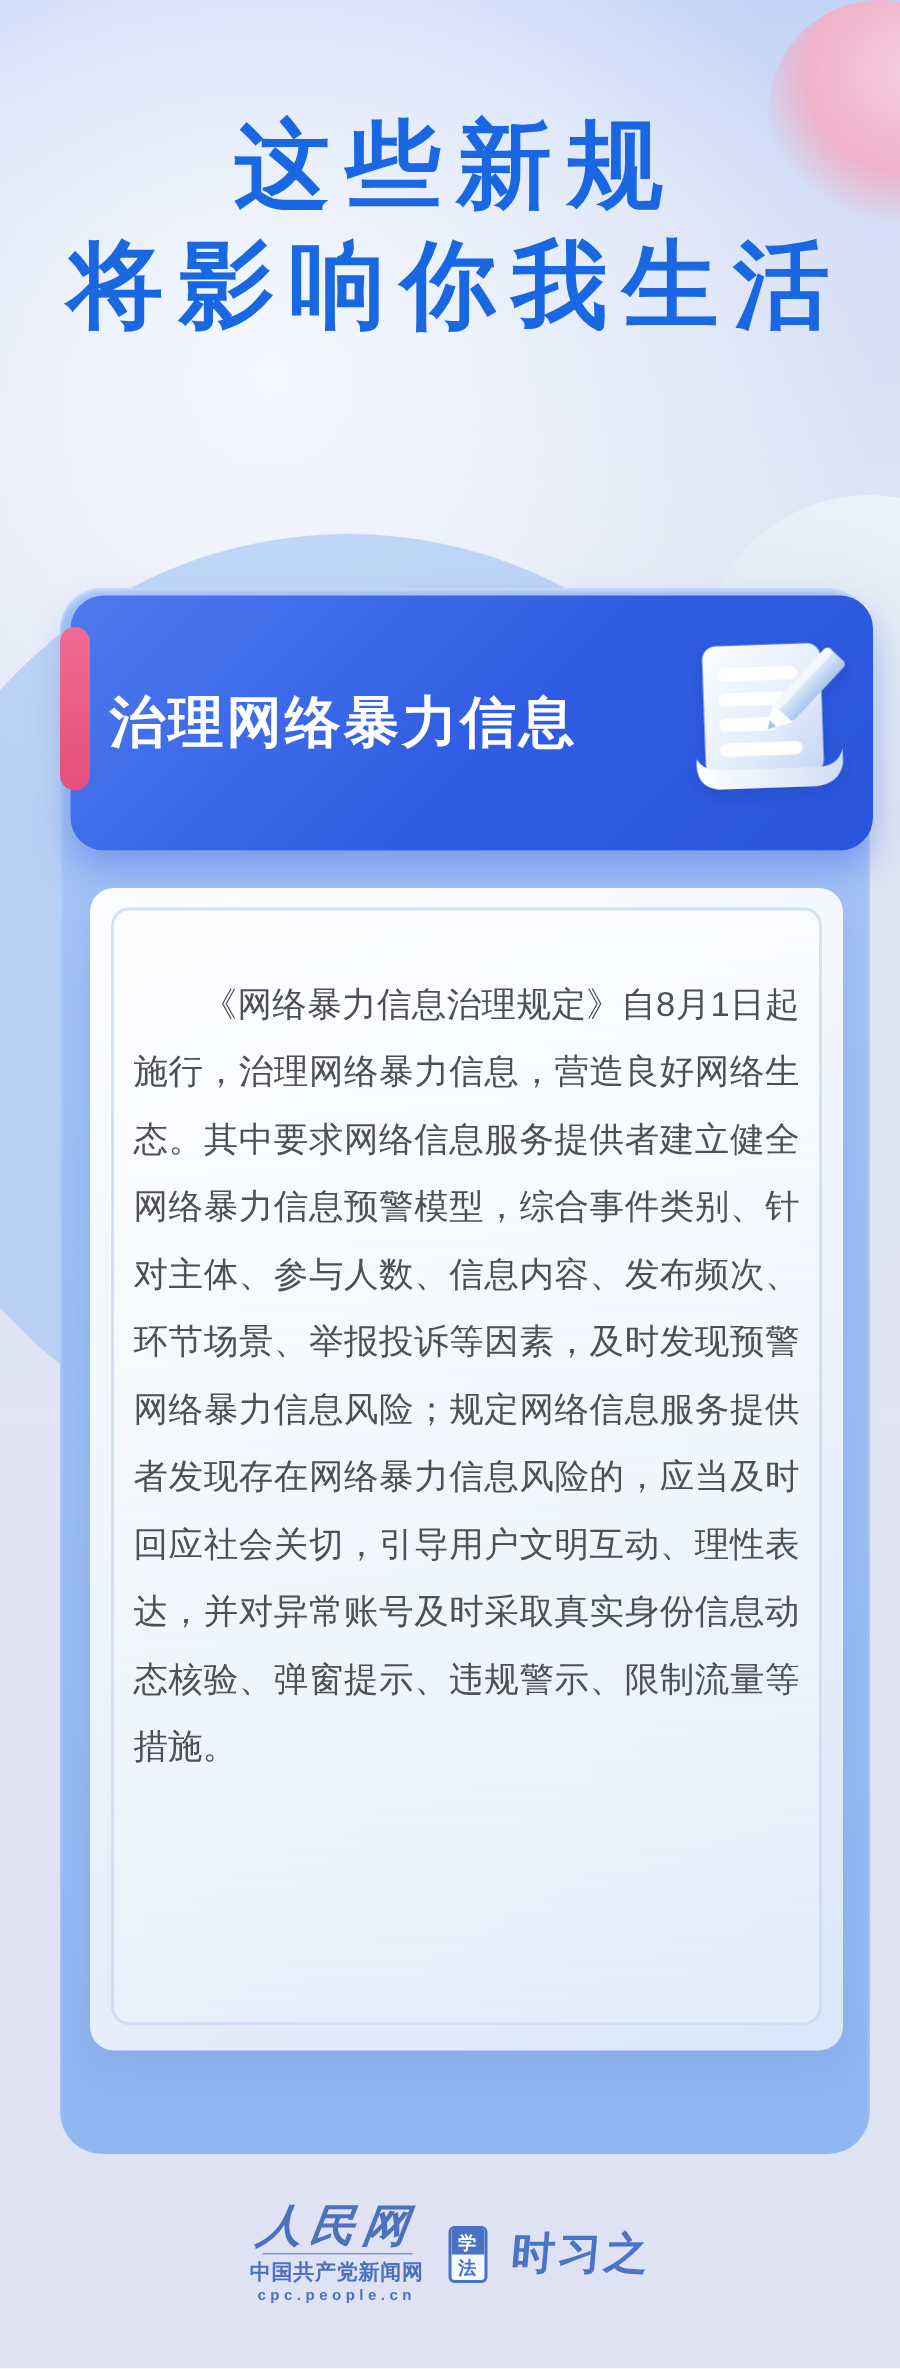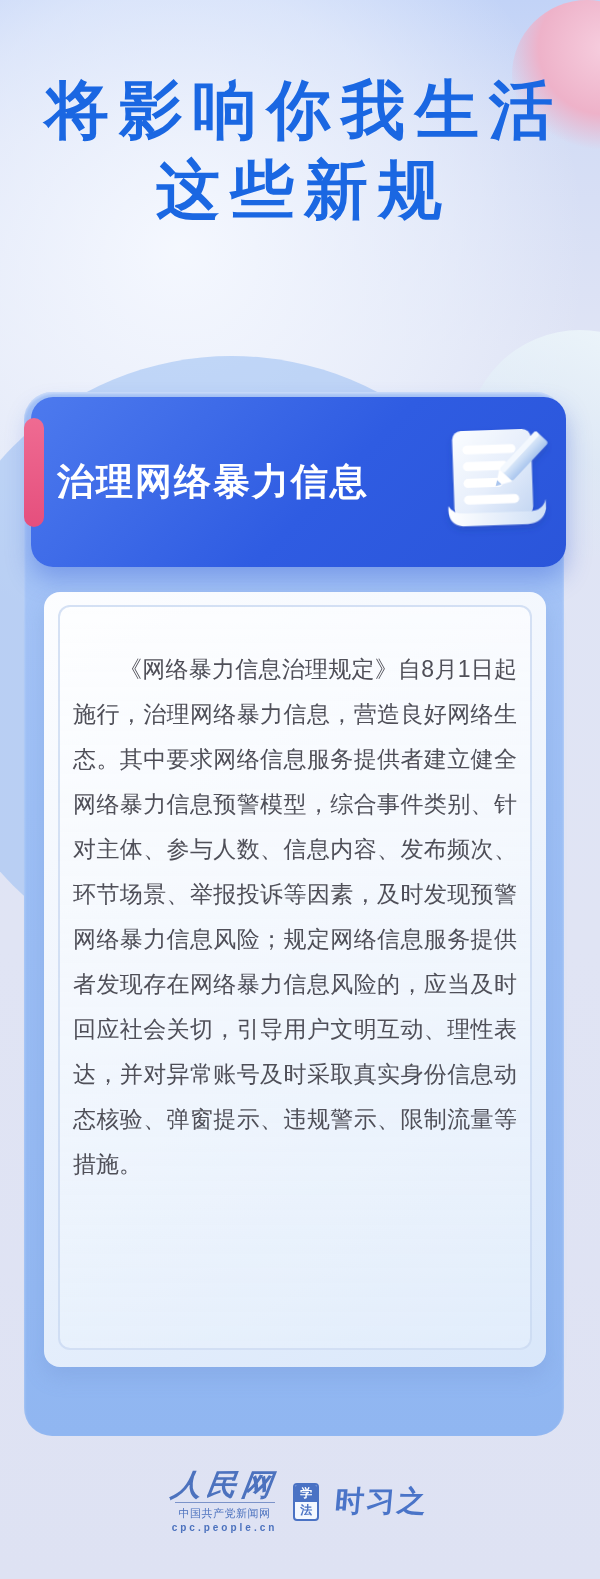--- a/index.html
+++ b/index.html
@@ -19,21 +19,21 @@
     background:linear-gradient(205deg, rgba(242,251,252,0.85) 0%, rgba(219,239,246,0.35) 55%, rgba(219,239,246,0.05) 80%); }
   
   .title { position:absolute; top:70px; left:0; width:600px; text-align:center; z-index:1;
     color:#1a67e2; font-weight:900; font-size:64px; line-height:80px; letter-spacing:10px; padding-left:8px; box-sizing:border-box; }
   .pill { position:absolute; top:250px; left:142px; width:320px; height:44px; border-radius:22px; z-index:1;
     background:linear-gradient(90deg,#41c4ec 0%, #3390e6 45%, #2a60e0 100%);
     color:#ffffff; font-size:29px; font-weight:800; letter-spacing:3px;
     display:flex; align-items:center; justify-content:center;
     box-shadow:0 6px 14px rgba(50,110,220,0.30); }
   
-  .panel { position:absolute; left:24px; top:392px; width:540px; height:1044px; border-radius:28px; z-index:2;
+  .panel { position:absolute; left:40px; top:392px; width:540px; height:1044px; border-radius:28px; z-index:2;
     background:linear-gradient(180deg,#aac7f7 0%, #9dbff5 40%, #90b6f1 100%);
     box-shadow:inset 0 2px 3px rgba(255,255,255,0.45); }
   .header-box { position:absolute; left:7px; top:5px; width:535px; height:170px; border-radius:22px;
     background:linear-gradient(135deg,#4d7aee 0%, #2f5ce2 55%, #2a55da 100%);
     box-shadow:0 12px 24px rgba(40,80,210,0.35);
     display:flex; align-items:center; }
   .header-title { margin-left:26px; font-size:37px; font-weight:900; color:#ffffff; letter-spacing:2px; }
   .accent-bar { position:absolute; left:0px; top:26px; width:20px; height:109px; border-radius:10px;
     background:linear-gradient(180deg,#ef6b92 0%, #e54f7d 100%); z-index:3; }
   .header-icon { position:absolute; right:14px; top:27px; width:118px; height:118px; }
@@ -45,43 +45,43 @@
     background:linear-gradient(180deg, rgba(255,255,255,0.55) 0%, rgba(240,247,254,0.35) 100%); }
   .body-text { margin:40px 13px 0 13px; font-size:23px; line-height:45px; color:#4f4f58;
     font-weight:500; text-indent:2em; text-align:justify; }
   
   .footer { position:absolute; left:0; top:1470px; width:600px; display:flex; align-items:center;
     justify-content:center; gap:16px; z-index:1; }
   .pd-logo { display:flex; flex-direction:column; align-items:center; color:#4c72be; }
   .pd-script { font-size:30px; line-height:30px; font-weight:700; font-style:italic;
     letter-spacing:5px; transform:skewX(-8deg); }
   .pd-rule { width:100px; height:1px; background:#7b93c9; margin:2px 0 3px 0; }
-  .pd-cn { font-size:11px; font-weight:400; letter-spacing:0.5px; }
+  .pd-cn { font-size:14px; font-weight:700; letter-spacing:0.5px; }
   .pd-en { font-size:10px; font-weight:700; letter-spacing:3px; margin-top:1px; }
   .seal { width:22px; height:34px; border:2px solid #4a72c4; border-radius:4px; overflow:hidden;
     display:flex; flex-direction:column; background:#f4f8ff; }
   .seal-top { flex:1; background:#4a72c4; color:#ffffff; font-size:12px; font-weight:700;
     display:flex; align-items:center; justify-content:center; line-height:1; }
   .seal-bottom { flex:1; color:#4a72c4; font-size:12px; font-weight:700;
     display:flex; align-items:center; justify-content:center; line-height:1; }
   .brand { font-size:29px; font-weight:900; color:#4a74c8; letter-spacing:2px; transform:skewX(-5deg); }
 </style>
 </head>
 <body>
 
 <div class="stage">
 
   <div class="deco deco-glow"></div>
   <div class="deco deco-pink"></div>
   <div class="deco deco-blue"></div>
   <div class="deco deco-glass"></div>
 
   <div class="title">
+    <div>这些新规</div>
     <div>将影响你我生活</div>
-    <div>这些新规</div>
   </div>
 
 
   <div class="panel">
 
     <div class="header-box">
       <span class="header-title">治理网络暴力信息</span>
       <svg class="header-icon" viewBox="0 0 120 120">
         <defs>
           <linearGradient id="gDoc" x1="0" y1="0" x2="1" y2="1">

